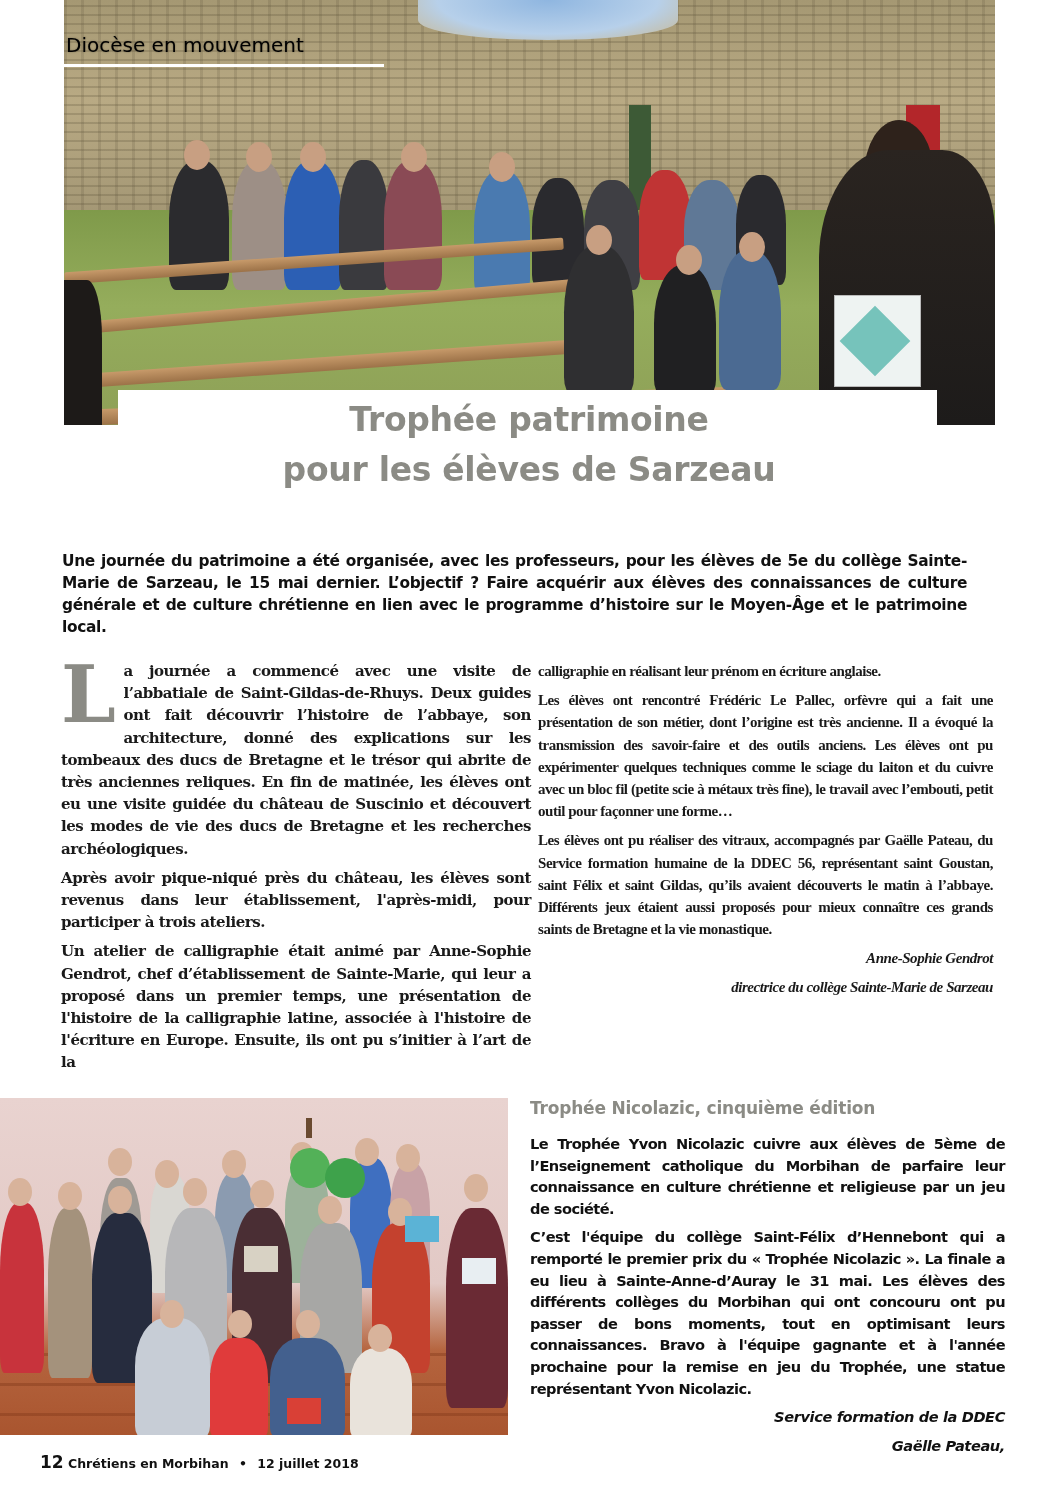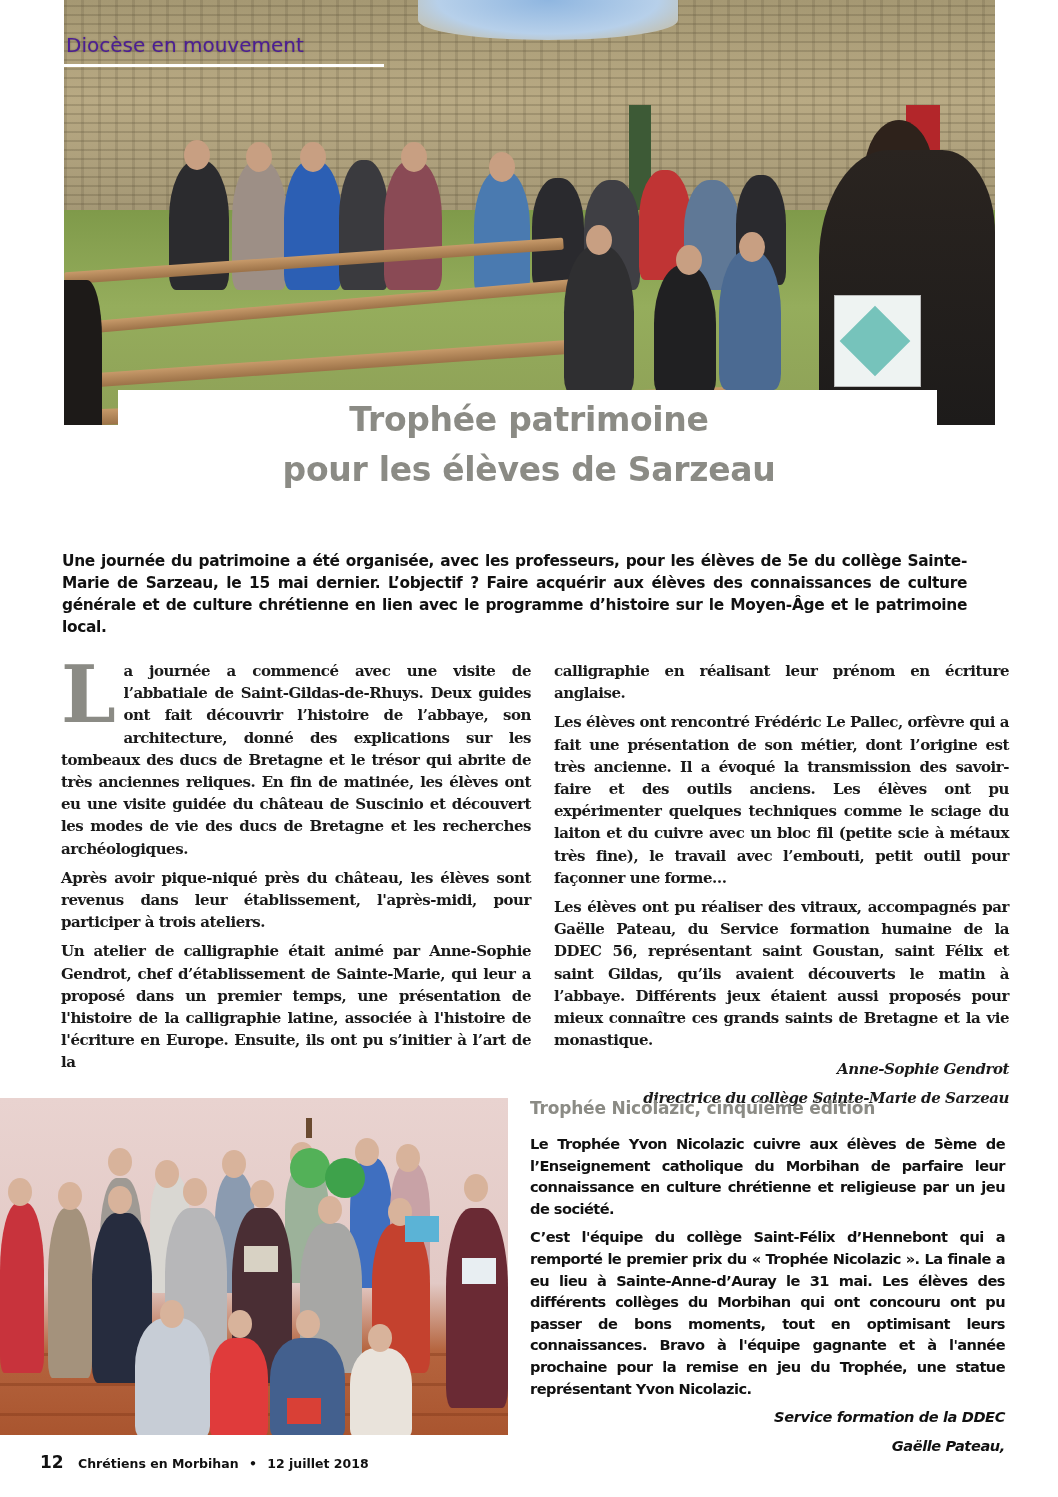--- a/index.html
+++ b/index.html
@@ -31,21 +31,21 @@
   .hero .person { position:absolute; border-radius: 45% 45% 12% 12%; }
   .hero .head { position:absolute; width:26px; height:30px; border-radius:50%; background:#c89f82; }
   .hero .guide { position:absolute; left:755px; top:150px; width:176px; height:275px;
     background: linear-gradient(180deg,#2a2420 0%, #1d1b1a 100%); border-radius: 40% 30% 0 0; }
   .hero .guide-hair { position:absolute; left:800px; top:120px; width:70px; height:110px; background:#2e221b; border-radius:50% 50% 30% 30%; }
   .hero .poster { position:absolute; left:770px; top:295px; width:85px; height:90px; background:#eef3f2; border:1px solid #bbb; }
   .hero .poster::after { content:""; position:absolute; left:15px; top:20px; width:50px; height:50px; background:#4db3a8; transform:rotate(45deg); opacity:.75; }
   .hero .left-dark { position:absolute; left:0; top:280px; width:38px; height:145px; background:#1d1a18; border-radius: 0 40% 0 0; }
   .section-tag {
     position: absolute; left: 66px; top: 33px;
-    color: #4c1d95; font-size: 20px; letter-spacing: 0px;
+    color: #000000; font-size: 20px; letter-spacing: 0px;
     font-family: "DejaVu Sans", sans-serif; font-weight: normal;
     text-shadow: 0 0 2px rgba(0,0,0,.35);
   }
   .section-rule {
     position: absolute; left: 64px; top: 64px; width: 320px; height: 3px; background: #ffffff;
   }
   
   .title-box {
     position: absolute; left: 118px; top: 390px; width: 819px; height: 110px; background: #fff;
   }
@@ -62,21 +62,21 @@
     letter-spacing: -0.35px;
   }
   
   .col {
     position: absolute; font-family: "DejaVu Serif", serif; font-weight: bold;
     font-size: 15px; line-height: 22.2px; color: #1a1a1a; text-align: justify;
     letter-spacing: -0.45px;
   }
   .col p { margin: 0 0 7px 0; }
   .col-left { left: 61px; top: 660px; width: 470px; }
-  .col-right { left: 554px; top: 660px; width: 455px; }
+  .col-right { left: 538px; top: 660px; width: 455px; font-family: Liberation Serif, serif; }
   .dropcap {
     float: left; font-family: "DejaVu Serif", serif; font-weight: bold;
     color: #8b8b85; font-size: 78px; line-height: 62px; margin: 4px 8px 0 0;
     height: 64px;
   }
   .signature {
     font-style: italic; text-align: right; margin: 0; line-height: 22px;
   }
   
   .photo2 {
@@ -99,21 +99,21 @@
     font-family: "DejaVu Sans", sans-serif; font-weight: bold; font-size: 14.6px;
     line-height: 21.6px; text-align: justify; color: #111; letter-spacing: -0.55px;
   }
   .side-body p { margin: 0 0 7px 0; }
   .side-body .signature { font-weight: bold; letter-spacing: -0.4px; }
   
   .footer {
     position: absolute; left: 40px; top: 1452px;
     font-family: "DejaVu Sans", sans-serif; font-size: 12.5px; font-weight: bold; color: #111;
   }
-  .footer .page-num { font-size: 17px; margin-right: 10px; }
+  .footer .page-num { font-size: 17px; }
   .footer .sep { margin: 0 6px; }
 </style>
 </head>
 <body>
 
 <div class="hero">
   <div class="wall"></div>
   <div class="sky"></div>
   <div class="door-green"></div>
   <div class="door-red"></div>

